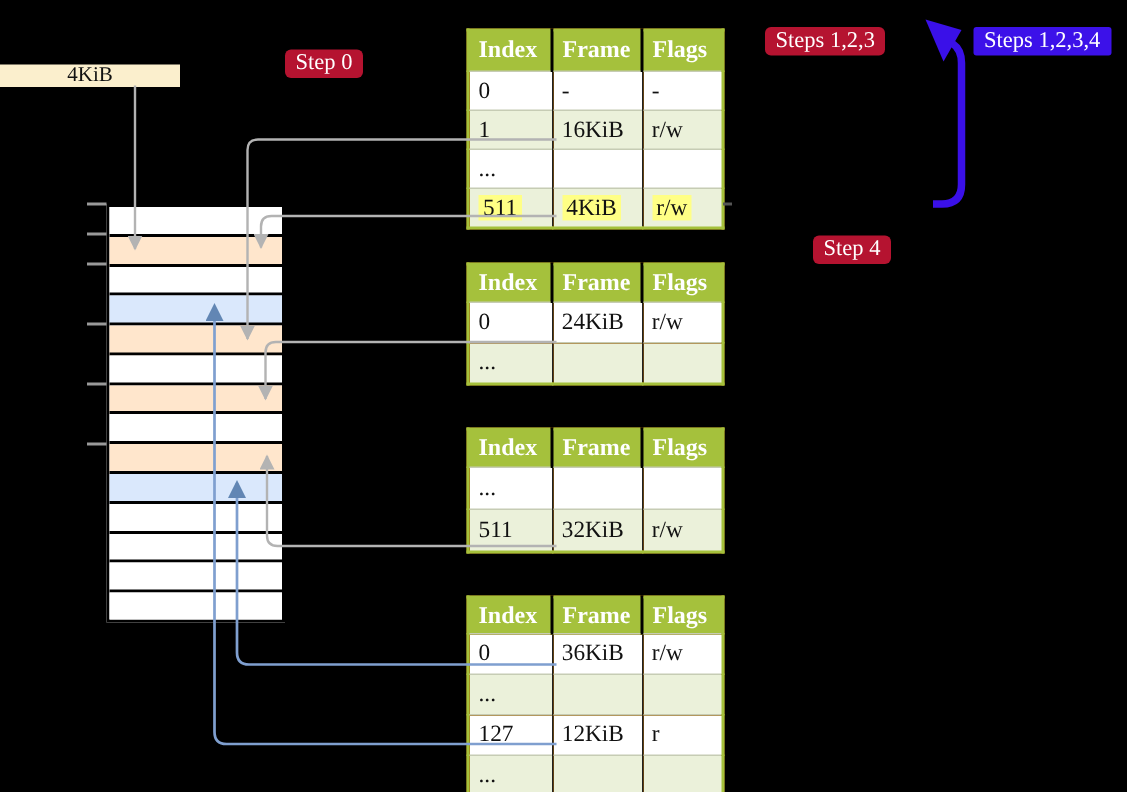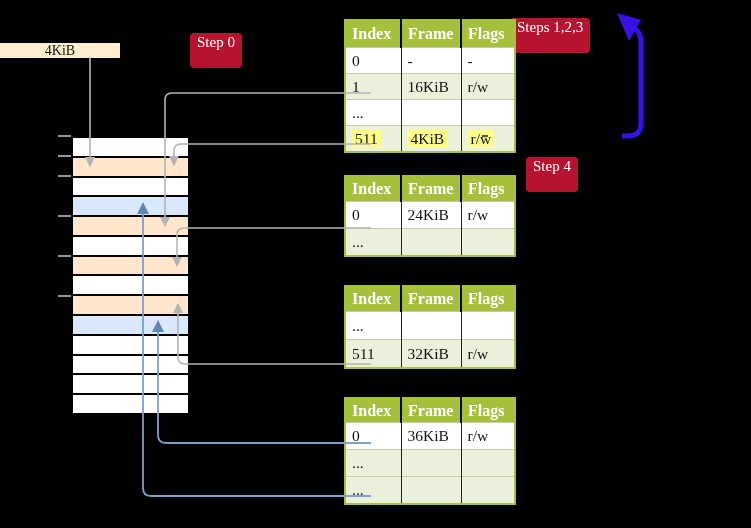--- a/index.html
+++ b/index.html
@@ -17,39 +17,39 @@
     --connector-blue:#7f9fcf;
     --loop-arrow-indigo:#3a10e8;
   }
   html,body{margin:0;padding:0;background:#000;}
   #canvas{position:relative;width:751px;height:528px;background:var(--background);overflow:hidden;
           font-family:"Liberation Serif","DejaVu Serif",serif;}
   
   #frame-label{position:absolute;left:0;top:43px;width:120px;height:15px;line-height:15px;
     background:var(--label-cream);color:#111;font-size:14px;text-align:center;}
   
-  .badge{position:absolute;height:35px;line-height:18px;padding:0 7px;color:#fff;font-size:15px;
+  .badge{position:absolute;height:19px;line-height:18px;padding:0 7px;color:#fff;font-size:15px;
     border-radius:4px;white-space:nowrap;}
   .badge.red{background:var(--badge-red);}
   .badge.blue{background:var(--badge-blue);border-radius:2px;}
   #badge-step0{left:190px;top:33px;}
   #badge-steps123{left:510px;top:18px;}
   #badge-steps1234{left:649px;top:18px;}
-  #badge-step4{left:526px;top:157px;text-align:right;}
+  #badge-step4{left:542px;top:157px;text-align:right;}
   
   #memory-strip{position:absolute;left:71px;top:136px;width:119px;height:279px;
     border:2px solid #000;background:#fff;display:flex;flex-direction:column;box-sizing:border-box;}
   .mrow{flex:1;border-bottom:2px solid #000;}
   .mrow:last-child{border-bottom:none;}
   .mrow.white{background:#fff;}
   .mrow.orange{background:var(--frame-orange);}
   .mrow.blue{background:var(--frame-blue);}
   
   table.ptable{position:absolute;width:170px;border-collapse:collapse;table-layout:fixed;
-    background:#a16207;border:2px solid var(--table-border-green);margin-left:33px;}
+    background:#a16207;border:2px solid var(--table-border-green);}
   .ptable th{background:var(--table-header-green);color:#fff;font-weight:bold;font-size:16px;
     text-align:left;padding:0 0 0 6px;border-left:2px solid #000000;}
   .ptable th:first-child{border-left:none;}
   .ptable td{font-size:15.5px;color:#111;padding:0 0 0 6px;border-left:1px solid #222;
     border-top:1px solid #c6ccb4;white-space:nowrap;overflow:hidden;}
   .ptable td:first-child{border-left:none;}
   .ptable tr.green td{background:var(--table-row-green);}
   .ptable tr.white td{background:#fff;}
   .hl{background:var(--highlight-yellow);padding:0 3px;}
   #page-table-1{left:311px;top:19px;}
@@ -65,20 +65,21 @@
 </style>
 </head>
 <body>
 
 <div id="canvas">
 
   <div id="frame-label">4KiB</div>
 
   <span id="badge-step0" class="badge red">Step 0</span>
   <span id="badge-steps123" class="badge red">Steps 1,2,3</span>
+  <span id="badge-steps1234" class="badge blue">Steps 1,2,3,4</span>
   <span id="badge-step4" class="badge red">Step 4</span>
 
   <div id="memory-strip">
       <div class="mrow white"></div>
       <div class="mrow orange"></div>
       <div class="mrow white"></div>
       <div class="mrow blue"></div>
       <div class="mrow orange"></div>
       <div class="mrow white"></div>
       <div class="mrow orange"></div>
@@ -187,20 +188,25 @@
         </tr>
         <tr class="white">
           <td>0</td>
           <td>36KiB</td>
           <td>r/w</td>
         </tr>
         <tr class="green">
           <td>...</td>
           <td></td>
           <td></td>
+        </tr>
+        <tr class="white">
+          <td>127</td>
+          <td>12KiB</td>
+          <td>r</td>
         </tr>
         <tr class="green">
           <td>...</td>
           <td></td>
           <td></td>
         </tr>
       </tbody>
   </table>
 
   <svg id="overlay" viewBox="0 0 751 528">

